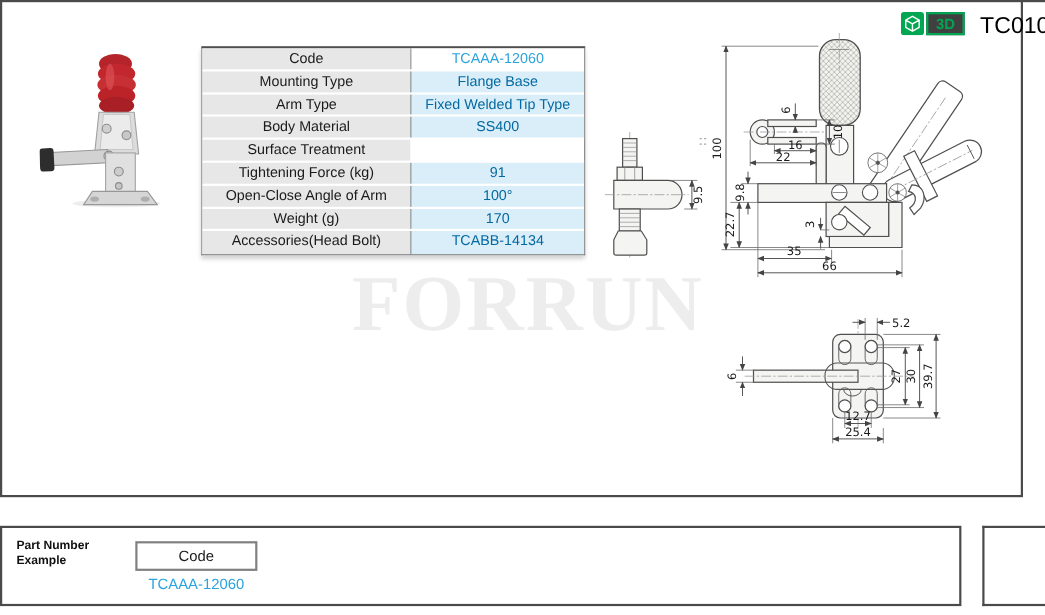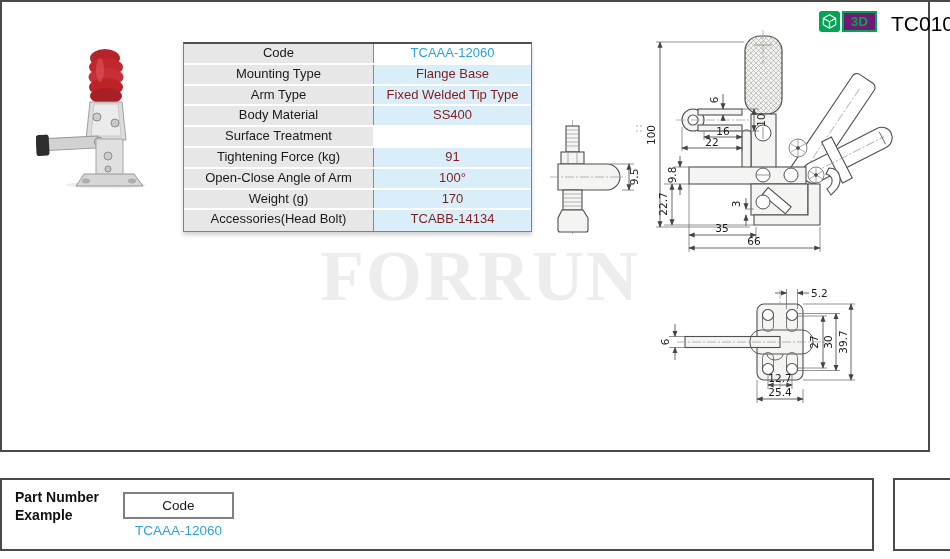--- a/index.html
+++ b/index.html
@@ -9,45 +9,45 @@
   .main-frame{position:absolute;left:0;top:0;width:930px;height:452px;border:2px solid #4a4a4a;box-sizing:border-box;background:transparent;}
   .top-edge{position:absolute;left:930px;top:0;width:20px;height:2px;background:#4a4a4a;}
   .pn-frame{position:absolute;left:0;top:478px;width:874px;height:73px;border:2px solid #4a4a4a;box-sizing:border-box;background:#fff;}
   .pn-frame2{position:absolute;left:893px;top:478px;width:57px;height:73px;border:2px solid #4a4a4a;border-right:none;box-sizing:border-box;background:#fff;}
 
   
   .watermark{position:absolute;left:320px;top:240px;font-family:Liberation Serif, serif;font-weight:bold;font-size:72px;line-height:1;color:#ededed;letter-spacing:2px;z-index:0;user-select:none;}
 
   
   .brand{position:absolute;left:819px;top:11px;display:flex;gap:2px;align-items:center;z-index:2;}
-  .badge3d{display:inline-flex;align-items:center;justify-content:center;width:35px;height:21px;border:2px solid #00A651;color:#00A651;font-weight:bold;font-size:13.5px;background:#701a75;box-sizing:border-box;}
+  .badge3d{display:inline-flex;align-items:center;justify-content:center;width:35px;height:21px;border:2px solid #00A651;color:#00A651;font-weight:bold;font-size:13.5px;background:#404040;box-sizing:border-box;}
   .page-code{position:absolute;left:891px;top:12px;font-size:21px;color:#000000;z-index:2;}
 
   
   .spec-table{position:absolute;left:183px;top:42px;width:347px;border:1px solid #808080;border-top:2px solid #4f4f4f;box-sizing:content-box;box-shadow:0 3px 4px rgba(0,0,0,0.18);z-index:1;background:#fff;}
   .spec-row{display:flex;height:20.8px;box-sizing:border-box;border-bottom:2px solid #fff;}
   .spec-row:last-child{border-bottom:none;}
   .spec-label{width:189px;background:#e7e7e7;text-align:center;font-size:13px;line-height:18.8px;color:#1a1a1a;box-sizing:border-box;}
-  .spec-value{flex:1;background:#d9eef8;border-left:1px solid #8a8a8a;text-align:center;font-size:13px;line-height:18.8px;color:#7f1d1d;box-sizing:border-box;}
+  .spec-value{flex:1;background:#d9eef8;border-left:1px solid #8a8a8a;text-align:center;font-size:13px;line-height:18.8px;color:#0369a1;box-sizing:border-box;}
   .spec-row.code-row .spec-value{background:#fff;color:#2BA3DC;}
 
   
   .photo{position:absolute;left:36px;top:44px;z-index:1;}
   .bolt-svg{position:absolute;left:548px;top:118px;z-index:1;}
   .side-svg{position:absolute;left:646px;top:28px;z-index:1;}
   .plan-svg{position:absolute;left:655px;top:272px;z-index:1;}
   .dt{font-family:"DejaVu Sans",sans-serif;font-size:10.5px;fill:#1a1a1a;}
   .p{fill:#f4f4f2;stroke:#4f4f4f;stroke-width:1.1;}
   .pw{fill:#ffffff;stroke:#4f4f4f;stroke-width:1.1;}
   .ext{stroke:#666;stroke-width:0.7;}
   .dim{stroke:#555;stroke-width:0.9;}
   .cl{stroke:#999;stroke-width:0.7;stroke-dasharray:9 2 2 2;fill:none;}
 
   
-  .pn-title{position:absolute;left:15px;top:489px;font-size:14px;font-weight:bold;line-height:1.28;color:#111;z-index:2;}
+  .pn-title{position:absolute;left:15px;top:489px;font-size:11px;font-weight:bold;line-height:1.28;color:#111;z-index:2;}
   .code-box{position:absolute;left:123px;top:492px;width:111px;height:27px;border:2px solid #808080;display:flex;align-items:center;justify-content:center;font-size:13.5px;color:#1a1a1a;background:#fff;box-sizing:border-box;z-index:2;}
   .pn-code{position:absolute;left:117px;top:523px;width:123px;text-align:center;color:#2BA3DC;font-size:13.5px;z-index:2;}
 </style>
 </head>
 <body>
 
 <div class="watermark">FORRUN</div>
 
 <div class="main-frame"></div>
 <div class="top-edge"></div>

